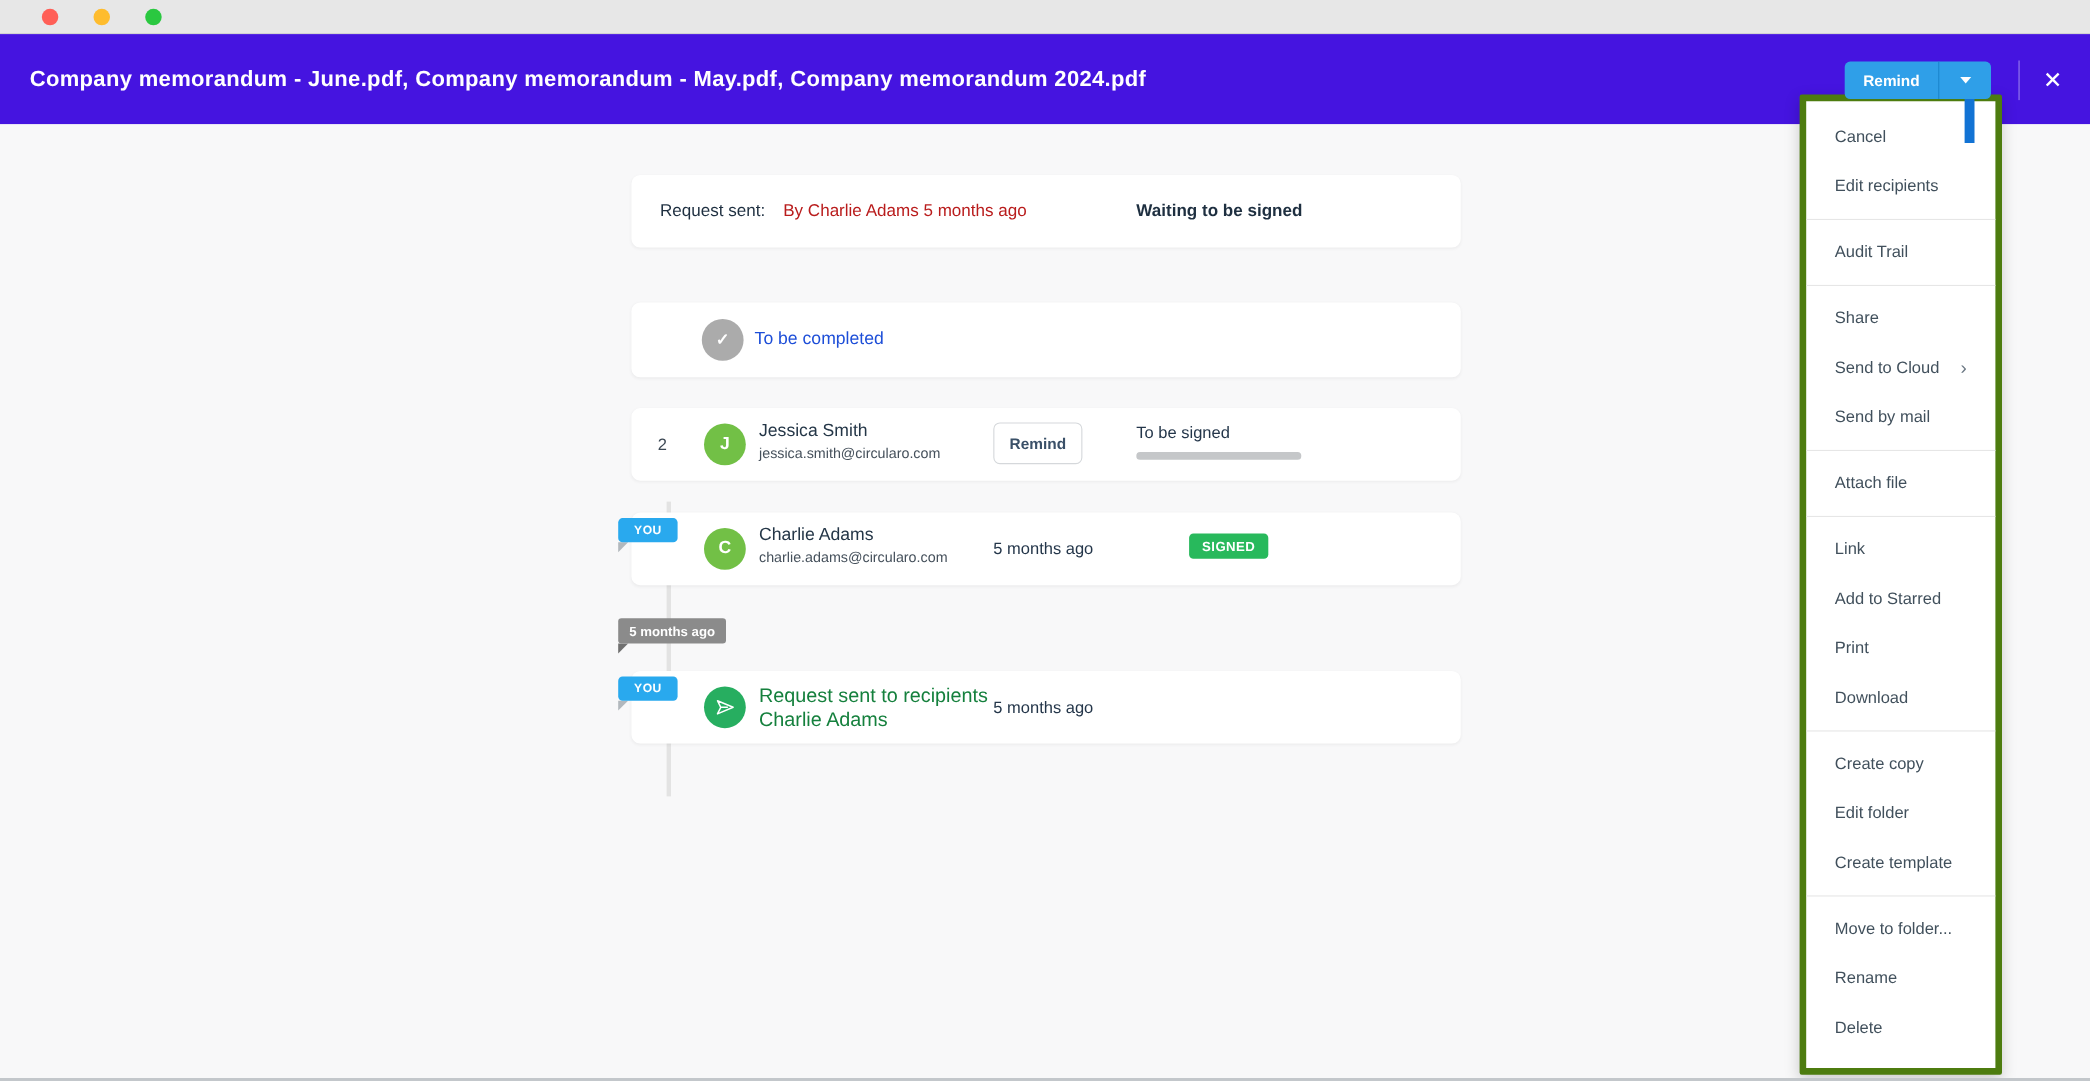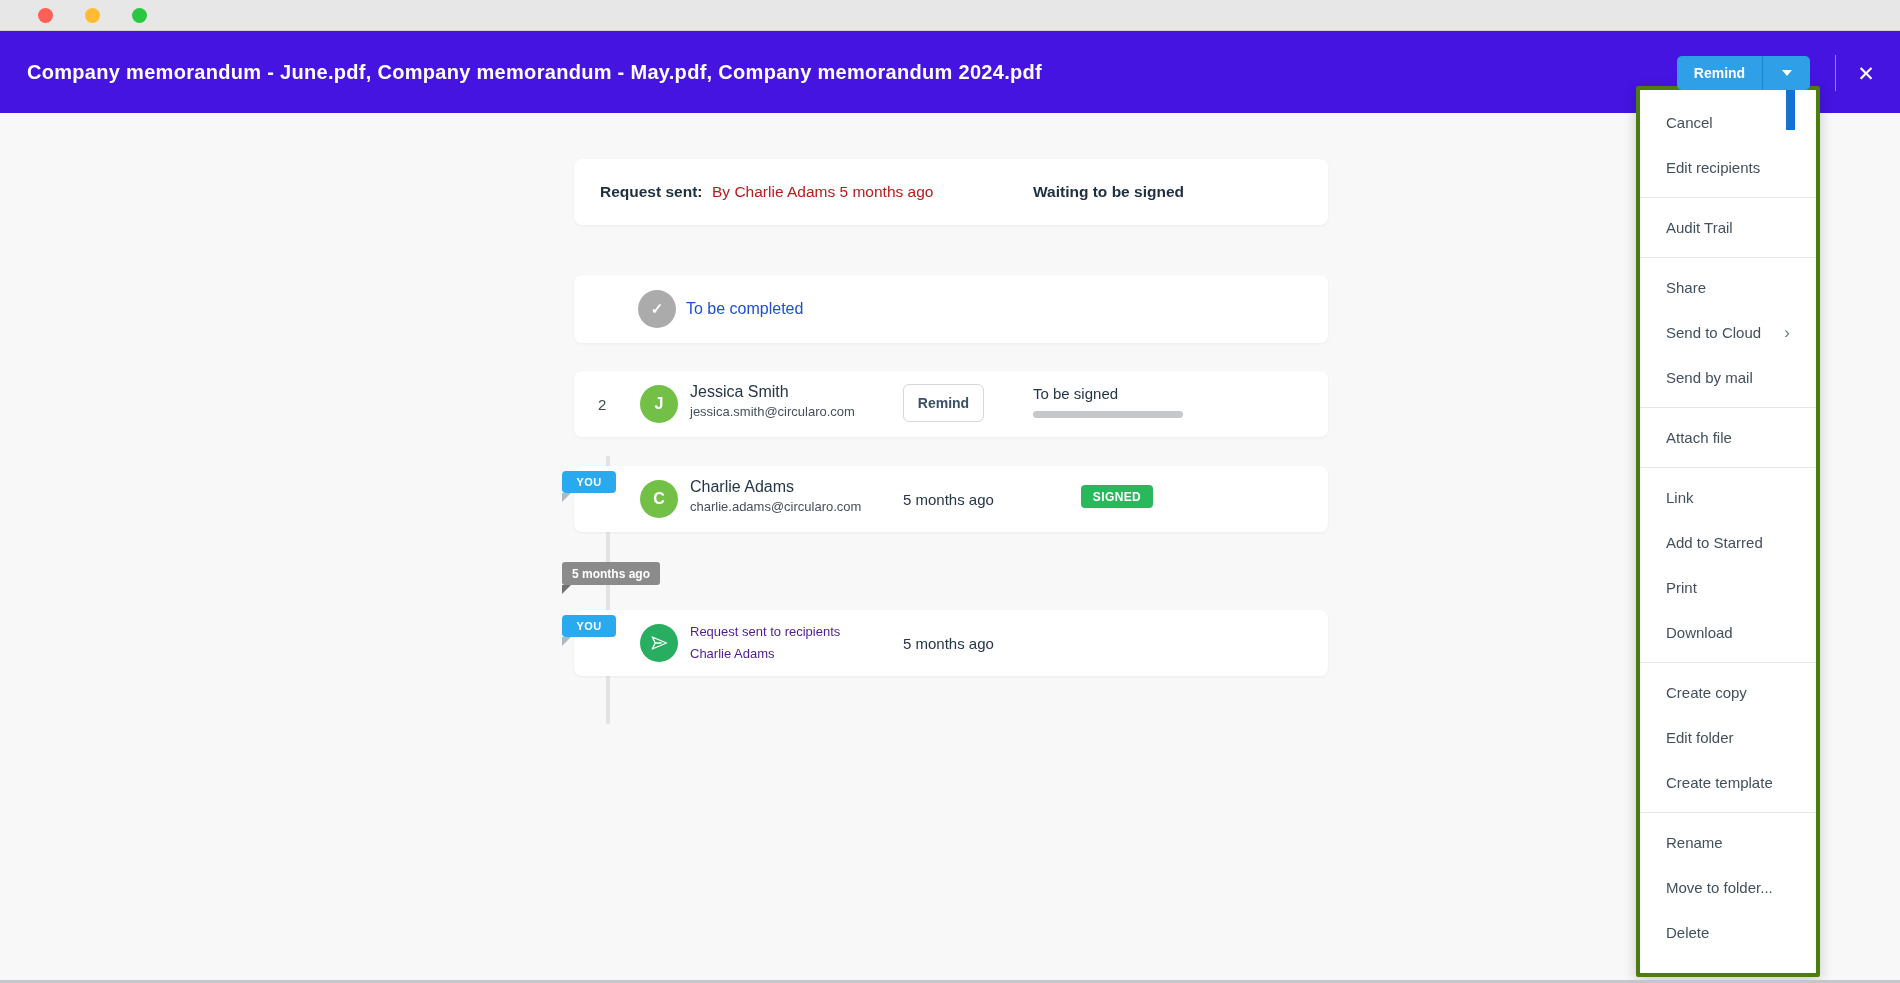--- a/index.html
+++ b/index.html
@@ -31,21 +31,21 @@
     border-top:6px solid #ffffff; }
 
   .header-vdivider { position:absolute; left:1835px; top:55px; width:1px; height:36px;
     background:rgba(255,255,255,0.45); }
   .close-btn { position:absolute; left:1849px; top:58px; width:34px; height:30px;
     display:flex; align-items:center; justify-content:center; color:#ffffff;
     font-size:21px; font-weight:300; cursor:pointer; line-height:1; }
 
   
   .menu-outline { position:absolute; left:1636px; top:86px; width:184px; height:891px;
-    border:4px solid #4d7c0f; background:#ffffff; z-index:50; border-radius:2px;
+    border:6px solid #4d7c0f; background:#ffffff; z-index:50; border-radius:2px;
     box-shadow:0 4px 14px rgba(0,0,0,0.18); }
   .menu-connector { position:absolute; left:1786px; top:88px; width:9px; height:42px;
     background:#1273d4; z-index:55; }
   .menu-list { padding:10px 0; }
   .menu-item { height:45px; display:flex; align-items:center; padding:0 26px;
     font-size:15px; color:#41505c; cursor:pointer; white-space:nowrap; }
   .menu-item .chev { margin-left:auto; color:#6b7884; font-size:17px; }
   .menu-divider { height:1px; background:#e6e6e6; margin:7px 0; }
 
   
@@ -53,21 +53,21 @@
   .bottom-edge { position:absolute; left:0; bottom:0; width:1900px; height:3px; background:#c3c7cb; z-index:70; }
 
   .card { position:absolute; left:574px; width:754px; background:#ffffff; border-radius:8px;
     box-shadow:0 1px 3px rgba(0,0,0,0.05); z-index:10; }
 
   .timeline-line { position:absolute; left:606px; top:343px; width:4px; height:268px; background:#e3e3e3; z-index:1; }
 
   
   .card.summary { top:159px; height:66px; }
   .sum-label { position:absolute; left:26px; top:0; height:66px; display:flex; align-items:center;
-    font-size:15.5px; font-weight:700; color:#1e2f40; }
+    font-size:15.5px; font-weight:400; color:#1e2f40; }
   .sum-value { position:absolute; left:138px; top:0; height:66px; display:flex; align-items:center;
     font-size:15.5px; color:#b91c1c; }
   .sum-status { position:absolute; left:459px; top:0; height:66px; display:flex; align-items:center;
     font-size:15.5px; font-weight:700; color:#1e2f40; }
 
   
   .card.statusrow { top:275px; height:68px; }
   .circle { border-radius:50%; display:flex; align-items:center; justify-content:center; }
   .gray-circle { position:absolute; left:64px; top:15px; width:38px; height:38px; background:#ababab;
     color:#fff; font-size:16px; }
@@ -94,21 +94,21 @@
   .card.signer { top:466px; height:66px; }
   .row-time { position:absolute; left:329px; top:0; height:66px; display:flex; align-items:center;
     font-size:15px; color:#24364a; }
   .signed-badge { position:absolute; left:459px; top:19px; width:72px; height:23px; background:#28b95c;
     border-radius:4px; display:flex; align-items:center; justify-content:center;
     color:#fff; font-size:12px; font-weight:700; letter-spacing:0.4px;margin-left:48px; }
 
   
   .card.eventrow { top:610px; height:66px; }
   .send-circle { position:absolute; left:66px; top:14px; width:38px; height:38px; background:#27ae60; }
-  .event-text { position:absolute; left:116px; top:11px; font-size:13px; color:#4c1d95; line-height:22px; }
+  .event-text { position:absolute; left:116px; top:11px; font-size:18px; color:#15803d; line-height:22px; }
 
   
   .you-badge { position:absolute; width:54px; height:22px; background:#29a9ee; border-radius:4px;
     display:flex; align-items:center; justify-content:center; color:#fff; font-size:11px;
     font-weight:700; letter-spacing:0.4px; z-index:20; }
   .badge-tail { position:absolute; width:0; height:0; border-top:9px solid #b2b8bd;
     border-right:9px solid transparent; z-index:19; }
   .you-badge.b1 { left:562px; top:471px; }
   .tail1 { left:562px; top:493px; }
   .you-badge.b2 { left:562px; top:615px; }
@@ -233,21 +233,21 @@
       <div class="menu-divider"></div>
       <div class="menu-item">Link</div>
       <div class="menu-item">Add to Starred</div>
       <div class="menu-item">Print</div>
       <div class="menu-item">Download</div>
       <div class="menu-divider"></div>
       <div class="menu-item">Create copy</div>
       <div class="menu-item">Edit folder</div>
       <div class="menu-item">Create template</div>
       <div class="menu-divider"></div>
+      <div class="menu-item">Move to folder...</div>
       <div class="menu-item">Rename</div>
-      <div class="menu-item">Move to folder...</div>
       <div class="menu-item">Delete</div>
     </div>
   </div>
   <div class="menu-connector"></div>
 
   <div class="bottom-edge"></div>
 </div>
 
 </body></html>

